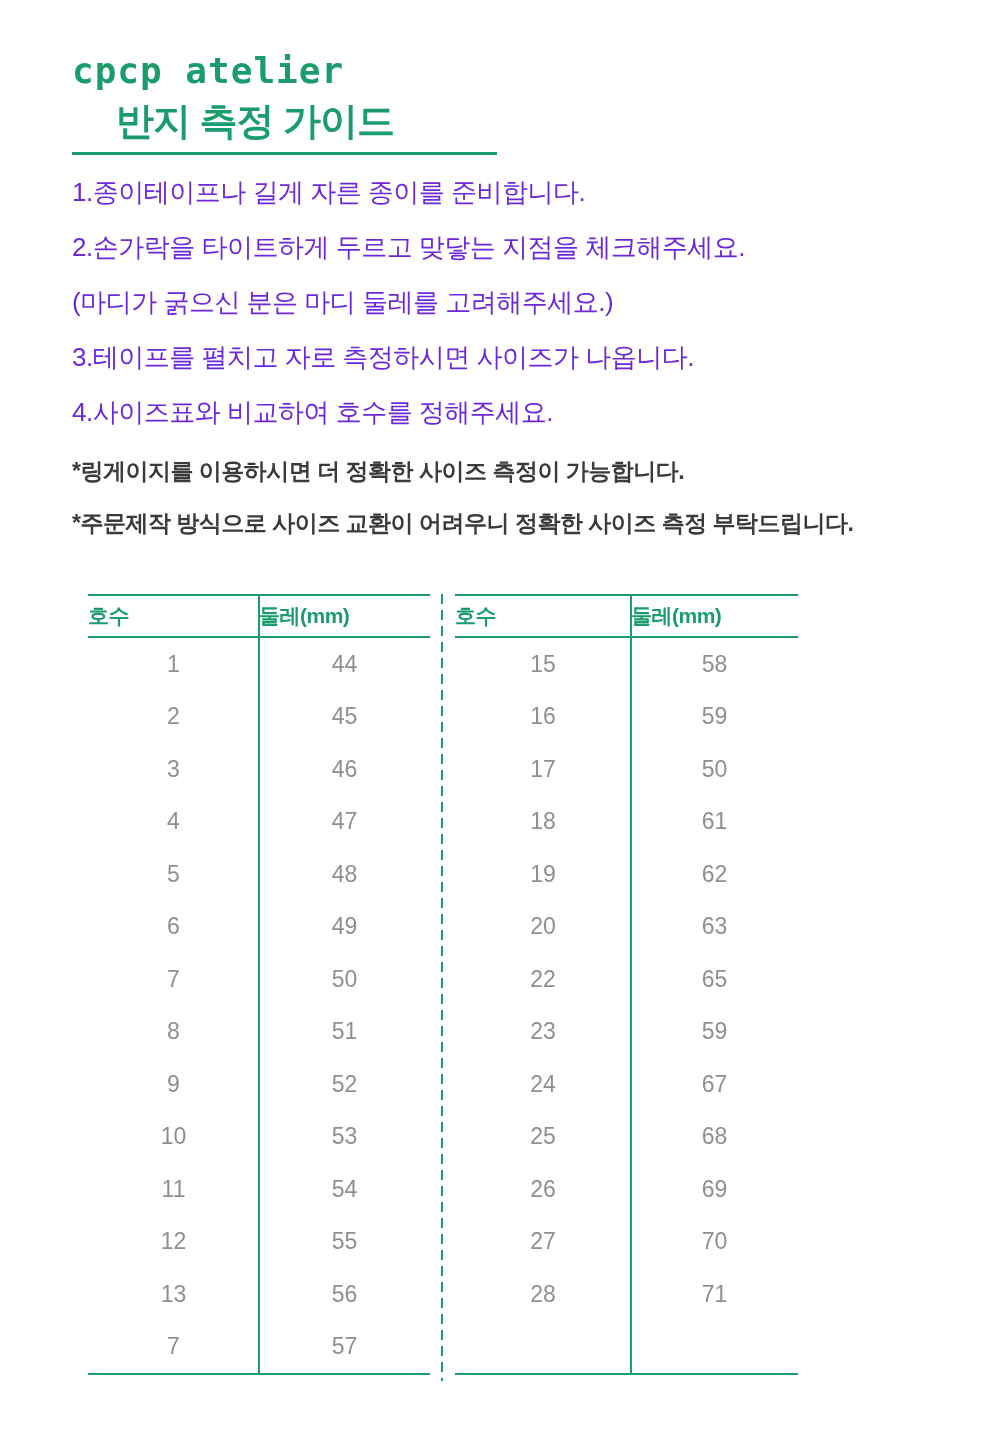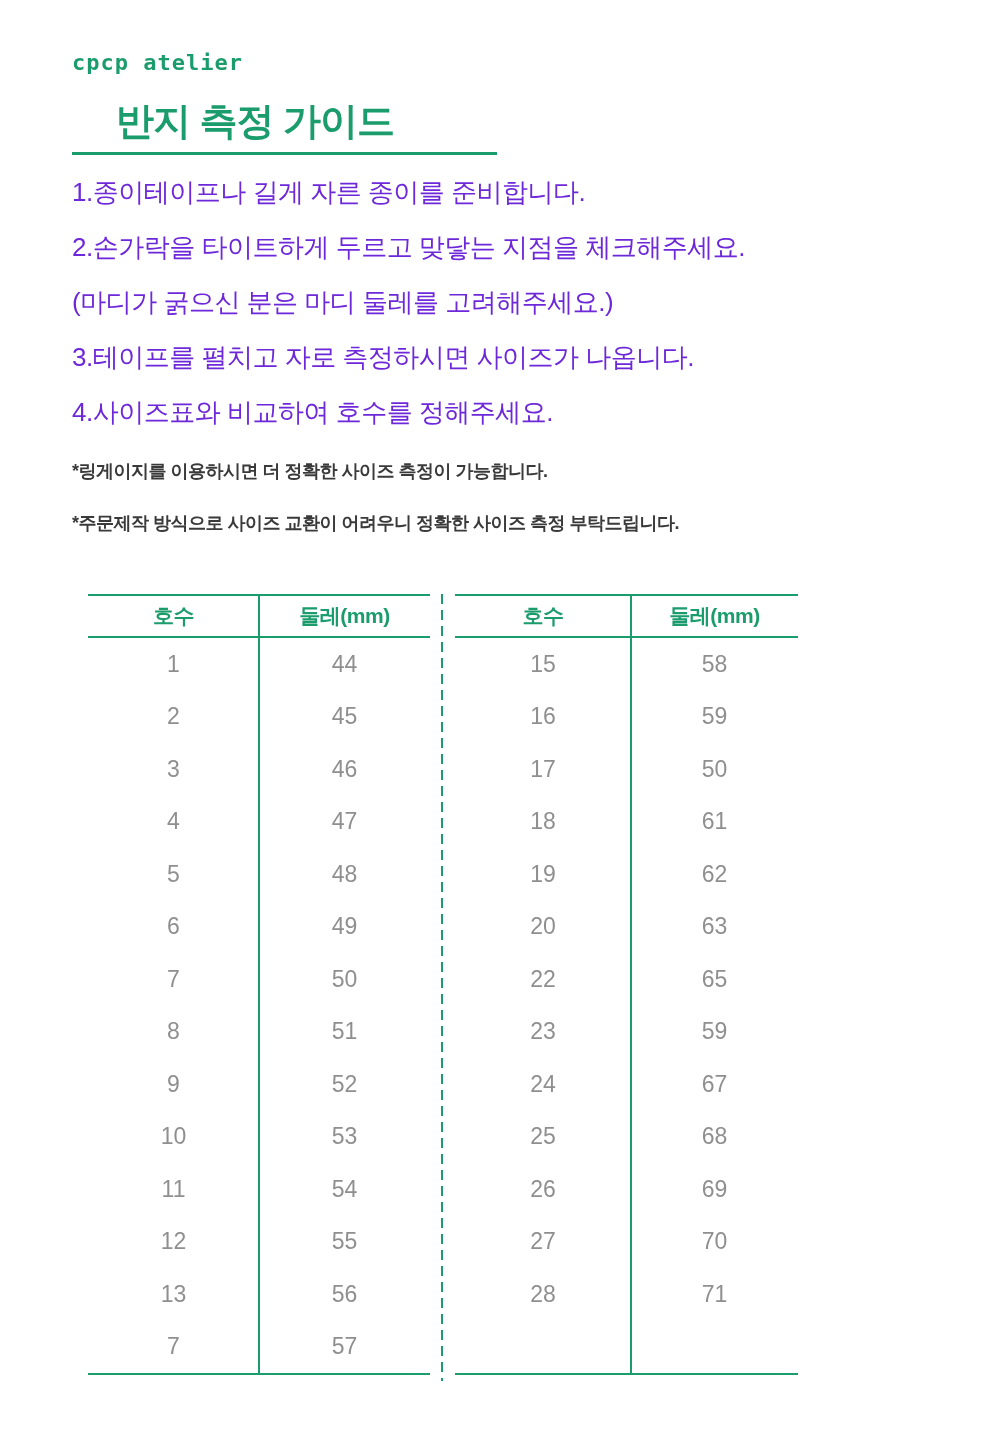--- a/index.html
+++ b/index.html
@@ -10,21 +10,21 @@
     position: relative;
     font-family: "Liberation Sans", sans-serif;
     overflow: hidden;
   }
   .page { position: absolute; inset: 0; background: #ffffff; }
 
   .brand-logo {
     position: absolute;
     left: 72px; top: 50px;
     font-family: "DejaVu Sans Mono", monospace;
-    font-size: 22px;
+    font-size: 36px;
     font-weight: 600;
     letter-spacing: 1px;
     color: #1b9c6c;
   }
   .page-title {
     position: absolute;
     left: 72px; top: 96px;
     font-size: 38px;
     font-weight: 700;
     letter-spacing: -1px;
@@ -50,21 +50,21 @@
     letter-spacing: -0.5px;
     white-space: nowrap;
   }
 
   .notes {
     position: absolute;
     left: 72px; top: 445px;
     width: 920px;
   }
   .notes p {
-    font-size: 18px;
+    font-size: 23px;
     line-height: 52px;
     font-weight: 700;
     color: #3a3a3a;
     letter-spacing: -0.5px;
     white-space: nowrap;
   }
 
   .tables {
     position: absolute;
     left: 88px; top: 594px;
@@ -78,21 +78,20 @@
   }
   .size-table.left  { width: 342px; }
   .size-table.right { width: 343px; }
   .thead {
     display: flex;
     height: 42px;
     align-items: center;
     border-bottom: 2.5px solid #1b9c6c;
   }
   .th {
-    text-align: center;
     font-size: 21px;
     font-weight: 700;
     color: #1b9c6c;
     letter-spacing: -0.5px;
   }
   .size-table.left  .th.c1 { width: 171px; }
   .size-table.left  .th.c2 { width: 171px; }
   .size-table.right .th.c1 { width: 176px; }
   .size-table.right .th.c2 { width: 167px; }
   .tr { display: flex; height: 52.5px; align-items: center; }

